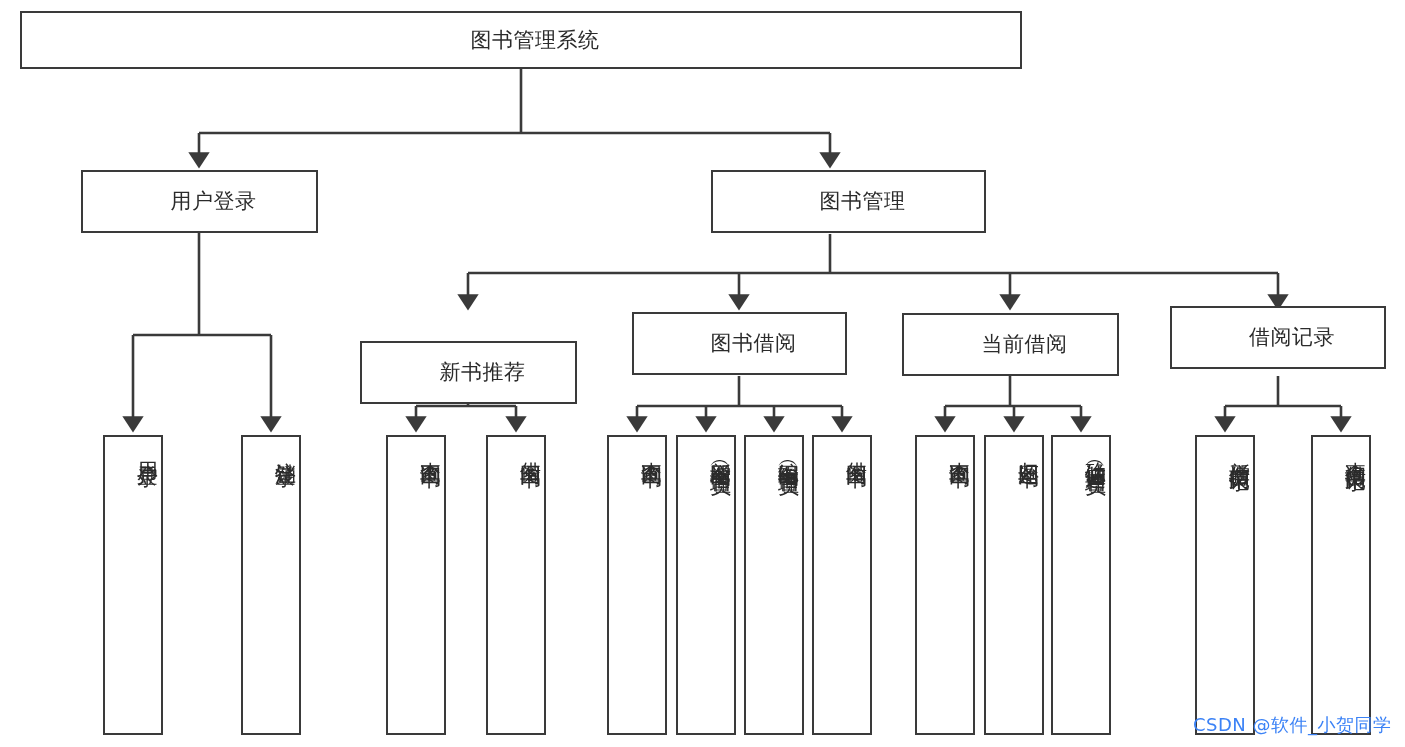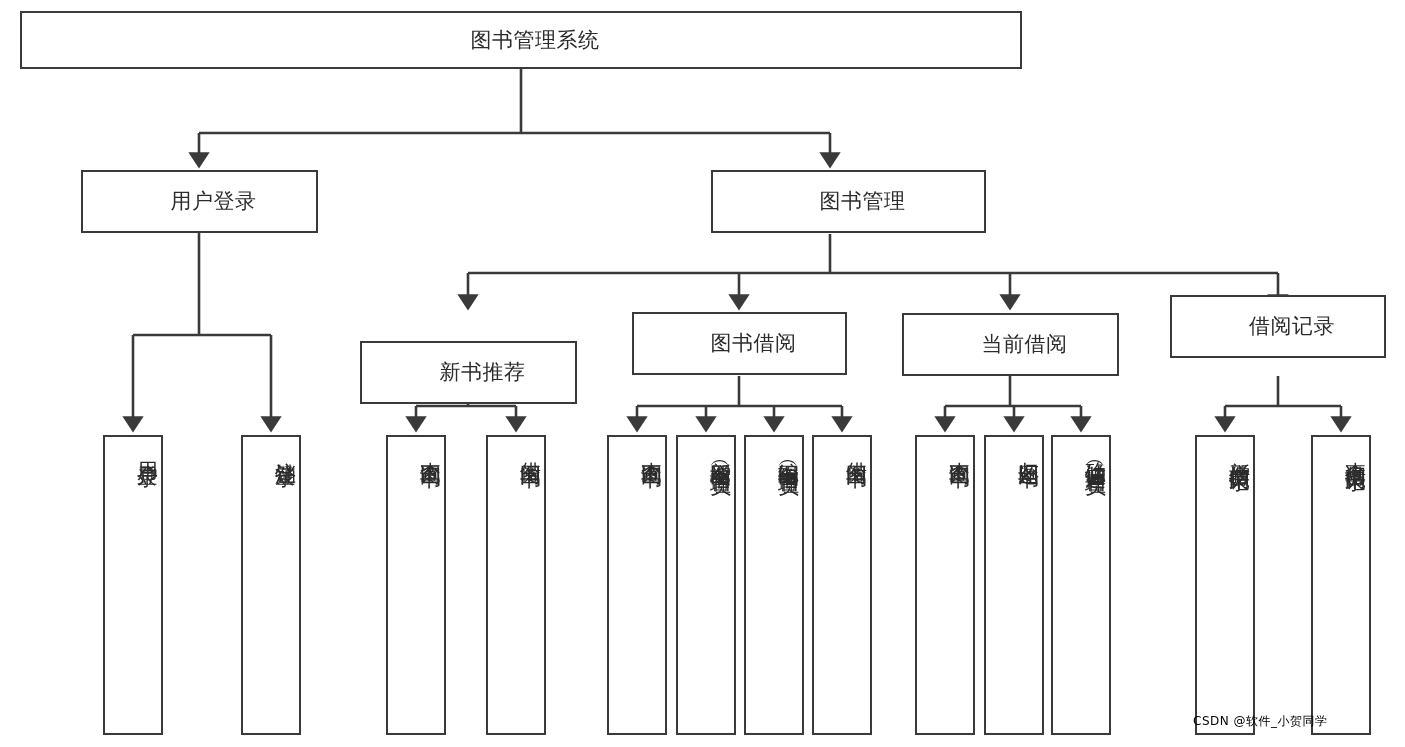--- a/index.html
+++ b/index.html
@@ -60,22 +60,22 @@
   .node.vert .label {
     writing-mode: vertical-rl;
     text-orientation: upright;
     font-size: 21px;
     line-height: 1.0;
     letter-spacing: 2px;
     white-space: nowrap;
   }
   .watermark {
     position: absolute;
-    color: #000000;
-    font-size: 12px;
+    color: #3b82f6;
+    font-size: 18px;
     white-space: nowrap;
     letter-spacing: 0.5px;
   }
 </style>
 </head>
 <body>
 
 <div id="diagram">
 
   <svg id="edges" viewBox="0 0 1405 747" width="1405" height="747" xmlns="http://www.w3.org/2000/svg">
@@ -145,21 +145,21 @@
   </div>
 
   <div class="node horiz" style="left:632px; top:312px; width:215px; height:63px;">
     <span class="label">图书借阅</span>
   </div>
 
   <div class="node horiz" style="left:902px; top:313px; width:217px; height:63px;">
     <span class="label">当前借阅</span>
   </div>
 
-  <div class="node horiz" style="left:1170px; top:295px; width:216px; height:63px;">
+  <div class="node horiz" style="left:1170px; top:306px; width:216px; height:63px;">
     <span class="label">借阅记录</span>
   </div>
 
   <div class="node vert" style="left:103px; top:435px; width:60px; height:300px;">
     <span class="label">用户登录</span>
   </div>
 
   <div class="node vert" style="left:241px; top:435px; width:60px; height:300px;">
     <span class="label">注销登录</span>
   </div>

